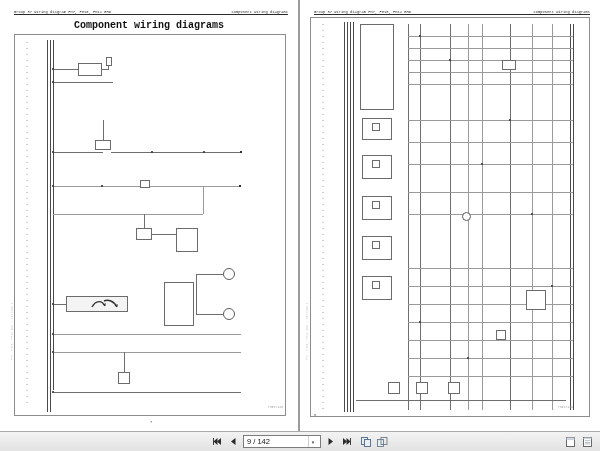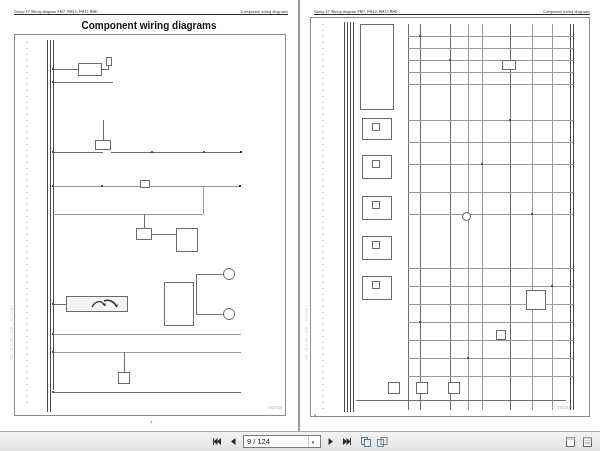--- a/index.html
+++ b/index.html
@@ -11,20 +11,21 @@
   #app{ position:relative; width:600px; height:451px; background:#fff; }
 
   
   .viewer{
     position:absolute; left:0; top:0; width:600px; height:431px;
     background:#ffffff; display:flex;
   }
   .page{
     position:relative; background:#ffffff; height:431px;
     overflow:hidden;
+    font-family:Liberation Mono, monospace;
   }
   .page-left{ width:300px; border-right:2px solid #9b9b9b; }
   .page-right{ width:300px; }
 
   .pg-head{
     position:absolute; left:14px; right:10px; top:5px;
     height:10px;
     border-bottom:0.8px solid #2b2b2b;
     display:flex; justify-content:space-between; align-items:flex-end;
     font-size:3.6px; color:#2d2d2d; letter-spacing:.1px;
@@ -415,21 +416,21 @@
       </svg>
     </button>
 
     <button class="tbtn" title="Previous page">
       <svg class="ico" width="9" height="9" viewBox="0 0 9 9">
         <path d="M6.5,1 L2,4.5 L6.5,8 Z" fill="#2b2b2b"></path>
       </svg>
     </button>
 
     <div class="pagebox">
-      <span class="val">9 / 124</span>
+      <span class="val">9 / 142</span>
       <span class="caret">▾</span>
     </div>
 
     <button class="tbtn" title="Next page">
       <svg class="ico" width="9" height="9" viewBox="0 0 9 9">
         <path d="M2.5,1 L7,4.5 L2.5,8 Z" fill="#2b2b2b"></path>
       </svg>
     </button>
 
     <button class="tbtn" title="Last page">

